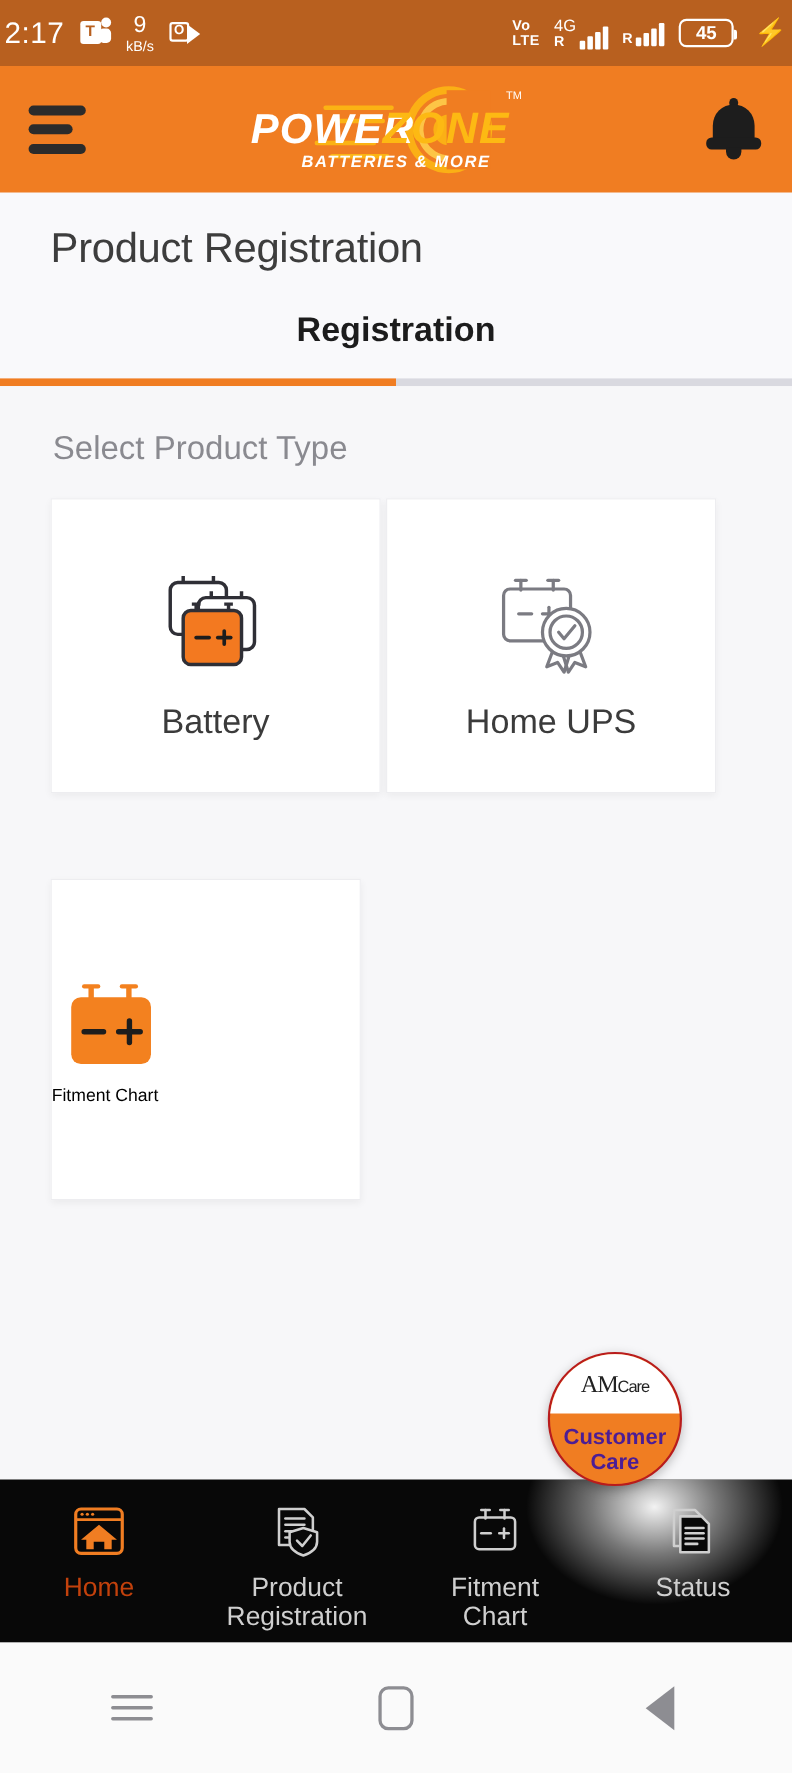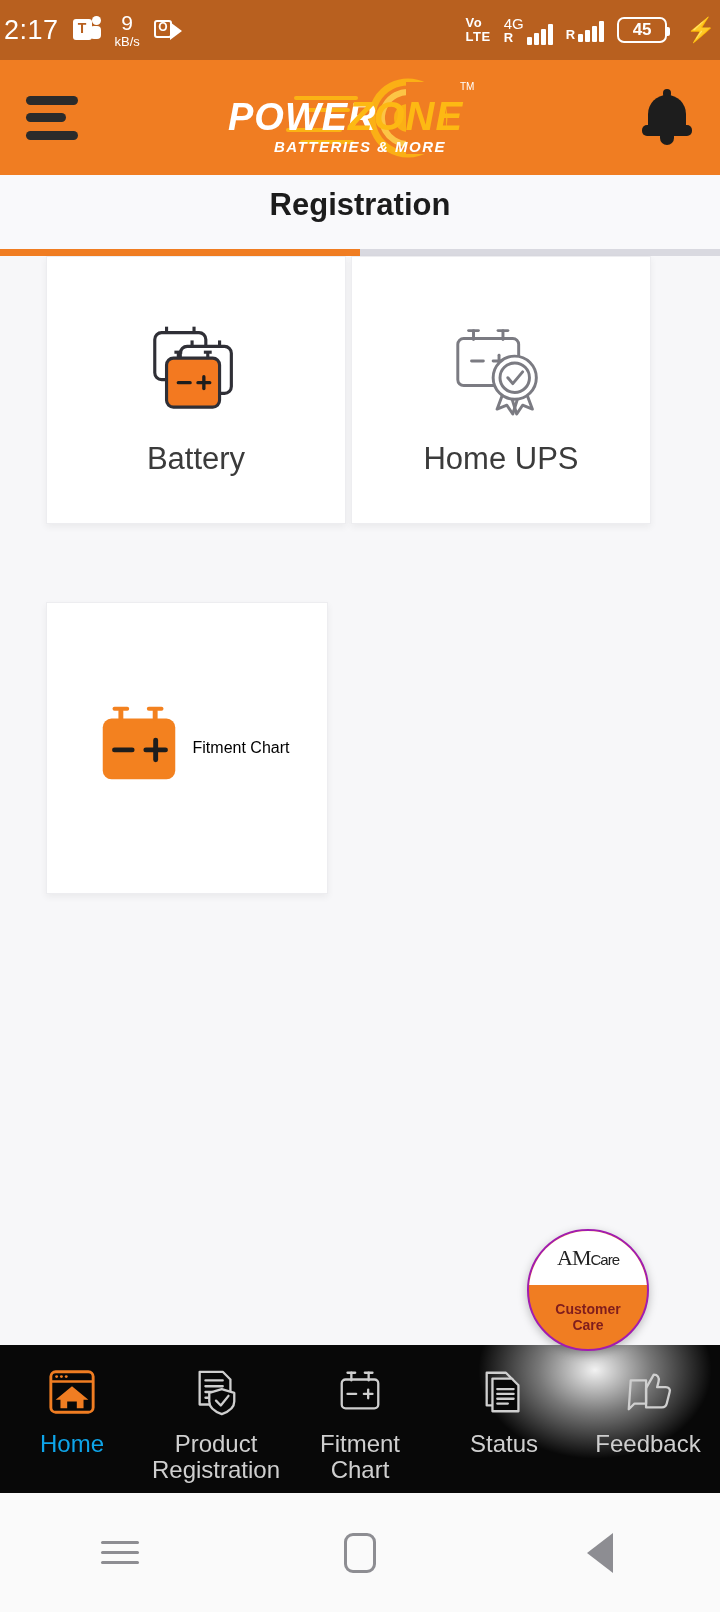--- a/index.html
+++ b/index.html
@@ -143,63 +143,63 @@
     cursor:pointer;
   }
   .card .cicon{height:120px;display:flex;align-items:center;justify-content:center;}
   .card .clabel{font-size:31px;color:#3b3b3b;margin-top:18px;}
 
   .card-row2{padding:78px 46px 0;}
   .card-wide{
     background:#fff;border:1px solid #ededf0;
     box-shadow:0 3px 7px rgba(0,0,0,.055);
     width:282px;height:292px;
-    display:flex;flex-direction:row;align-items:center;justify-content:center;
+    display:flex;flex-direction:column;align-items:flex-start;justify-content:center;
     cursor:pointer;
   }
 
   
   .fab{
-    position:absolute;left:527px;top:1229px;
+    position:absolute;left:498px;top:1229px;
     width:122px;height:122px;border-radius:50%;
     background:#f07d22;overflow:hidden;
     box-shadow:0 3px 10px rgba(0,0,0,.25);
     cursor:pointer;z-index:20;
-    border:2px solid #a21caf;
+    border:2px solid #b91c1c;
   }
   .fab-top{
     height:54px;background:#fff;
     display:flex;align-items:center;justify-content:center;
   }
   .fab-logo{font-size:22px;color:#222;font-family:"Liberation Serif",serif;letter-spacing:-1px;position:relative;}
   .fab-logo .sm{font-size:15px;font-family:"Liberation Sans",sans-serif;}
   .fab-bot{
     height:66px;display:flex;flex-direction:column;align-items:center;justify-content:center;
-    color:#7f1d1d;font-size:14px;font-weight:bold;line-height:1.12;
+    color:#4c1d95;font-size:20px;font-weight:bold;line-height:1.12;
   }
 
   
   .bottomnav{
     position:absolute;left:0;top:1345px;width:720px;height:148px;
     background:#080808;display:flex;align-items:flex-start;
     z-index:10;overflow:hidden;
   }
   .nav-glow{
     position:absolute;left:470px;top:-70px;width:250px;height:190px;
     background:radial-gradient(ellipse at center, rgba(255,255,255,.95) 0%, rgba(255,255,255,.45) 32%, rgba(255,255,255,0) 66%);
     pointer-events:none;
   }
   .navitem{
     flex:1;display:flex;flex-direction:column;align-items:center;
     padding-top:16px;cursor:pointer;position:relative;z-index:2;
   }
   .navitem .nlabel{
     font-size:24px;color:#cfcfcf;text-align:center;line-height:1.08;margin-top:8px;
   }
-  .navitem.active .nlabel{color:#0ea5e9;}
+  .navitem.active .nlabel{color:#c2410c;}
   .nicon{height:62px;display:flex;align-items:center;justify-content:center;}
 
   
   .sysnav{
     position:absolute;left:0;top:1493px;width:720px;height:119px;
     background:#fafafa;display:flex;align-items:center;justify-content:space-around;
   }
   .sys-btn{width:120px;display:flex;align-items:center;justify-content:center;cursor:pointer;}
   .sys-recents{display:flex;flex-direction:column;gap:7px;}
   .sys-recents i{display:block;width:38px;height:3px;background:#8d8d92;border-radius:2px;}
@@ -289,30 +289,32 @@
 
   <div class="bell">
     <span class="top"></span>
       <span class="body"></span>
       <span class="rim"></span>
       <span class="clap"></span>
   </div>
 </div>
 
 <div class="page-head">
+  <div class="page-title">Product Registration</div>
   <div class="tabs">
     <div class="tab active">Registration</div>
   </div>
   <div class="tab-track">
     <div class="tab-underline"></div>
     <div class="tab-rest"></div>
   </div>
 </div>
 
 <div class="content">
+  <div class="section-label">Select Product Type</div>
 
   <div class="card-row">
 
     <div class="card">
       <div class="cicon">
         <svg viewBox="0 0 120 110" width="118" height="108">
           <g fill="none" stroke="#2f2f36" stroke-width="3.2" stroke-linejoin="round">
             <rect x="18" y="24" width="52" height="48" rx="7" fill="#ffffff"></rect>
             <line x1="30" y1="18" x2="30" y2="25"></line>
               <line x1="58" y1="18" x2="58" y2="25"></line>
@@ -456,29 +458,20 @@
         <path d="M14 12 h20 l7 7 v27 h-27 z" fill="#080808"></path>
         <line x1="19" y1="23" x2="36" y2="23"></line>
         <line x1="19" y1="28" x2="36" y2="28"></line>
         <line x1="19" y1="33" x2="36" y2="33"></line>
         <line x1="19" y1="38" x2="30" y2="38"></line>
       </svg>
     </div>
     <div class="nlabel">Status</div>
   </div>
 
-  <div class="navitem">
-    <div class="nicon">
-      <svg viewBox="0 0 52 52" width="50" height="50" fill="none" stroke="#cfcfcf" stroke-width="2.4" stroke-linejoin="round" stroke-linecap="round">
-        <path d="M8 14 h16 v24 h-12 l-6 6 z"></path>
-        <path d="M24 22 l8 -14 c4 0 6 3 5 7 l-1.5 6 h9 c3 0 5 2 4 5 l-3 12 c-0.6 2.4 -2.5 4 -5 4 h-16.5 z"></path>
-      </svg>
-    </div>
-    <div class="nlabel">Feedback</div>
-  </div>
 </div>
 
 <div class="sysnav">
   <div class="sys-btn">
     <div class="sys-recents">
         <i></i>
         <i></i>
         <i></i>
       </div>
   </div>

